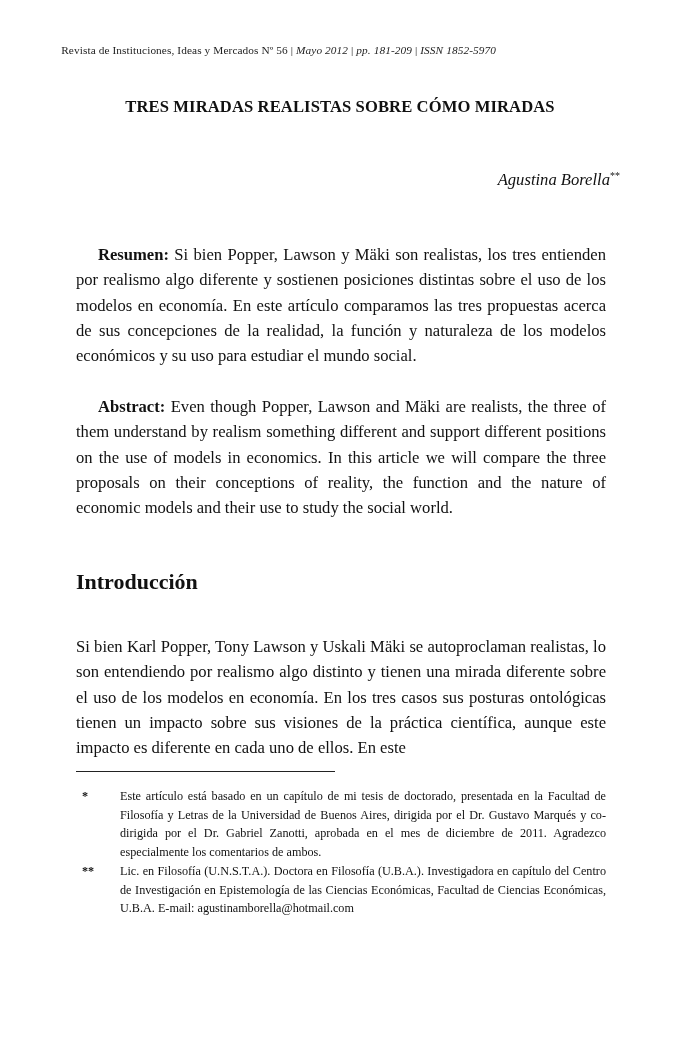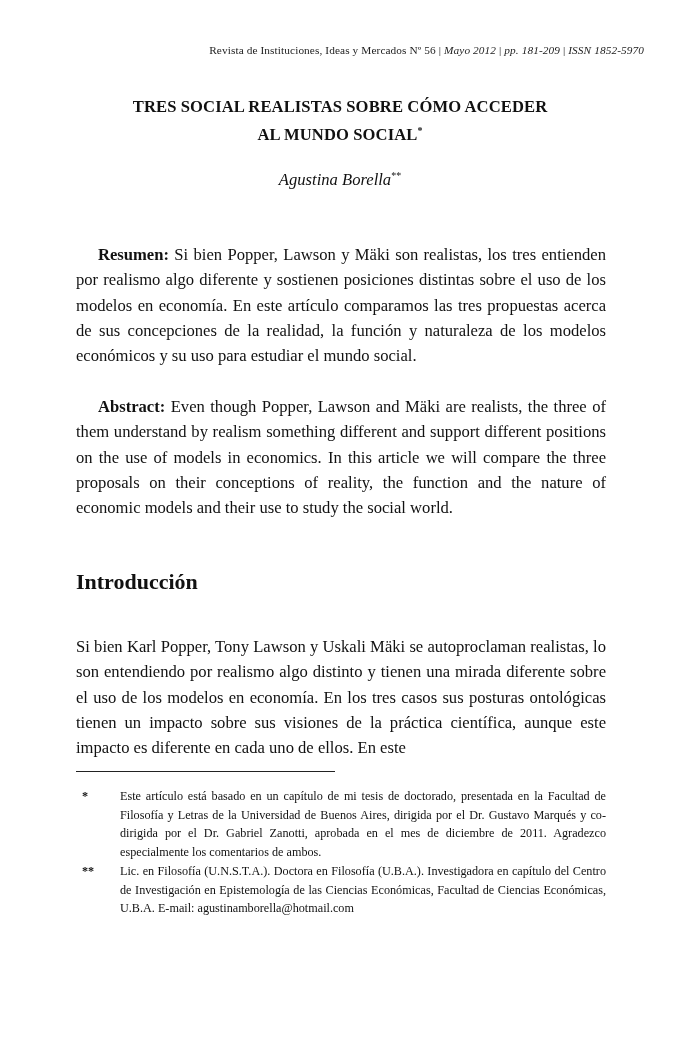--- a/index.html
+++ b/index.html
@@ -1,31 +1,31 @@
 <!DOCTYPE html>
 <html><head>
   <meta charset="utf-8">
   <style>
     html, body { margin: 0; padding: 0; background: #ffffff; }
     body {
       width: 680px; height: 1058px; position: relative; overflow: hidden;
       font-family: "Liberation Serif", "DejaVu Serif", serif; color: #111;
     }
     .running-head {
-      position: absolute; top: 44px; left: 0; width: 644px; text-align: right;
+      position: absolute; top: 44px; left: 0; width: 496px; text-align: right;
       font-size: 11.3px; letter-spacing: 0.1px; color: #222;
     }
     .running-head .it { font-style: italic; }
     .title {
       position: absolute; top: 95px; left: 60px; width: 560px; text-align: center;
       font-weight: bold; font-size: 16.6px; line-height: 24px; letter-spacing: 0.1px;
     }
     .title sup { font-size: 10px; vertical-align: 6px; }
     .author {
-      position: absolute; top: 170px; left: 60px; width: 560px; text-align: center;
+      position: absolute; top: 170px; left: 60px; width: 560px; text-align: right;
       font-style: italic; font-size: 16.6px;
     }
     .author sup { font-size: 10px; vertical-align: 6px; font-style: normal; }
     .block {
       position: absolute; left: 76px; width: 530px;
       font-size: 16.6px; line-height: 25.3px; text-align: justify;
     }
     .block .lbl { font-weight: bold; margin-left: 22px; }
     .resumen { top: 242px; }
     .abstract { top: 394px; }
@@ -45,22 +45,21 @@
     .fn2 { top: 862px; }
   </style>
 </head>
 <body>
 
 <div class="running-head">
   <span>Revista de Instituciones, Ideas y Mercados Nº 56</span><span> | </span><span class="it">Mayo 2012</span><span> | </span><span class="it">pp. 181-209</span><span> | </span><span class="it">ISSN 1852-5970</span>
 </div>
 
 <div class="title">
-  <div>TRES SOCIAL REALISTAS SOBRE CÓMO ACCEDER</div>
-  <div><span>AL MUNDO SOCIAL</span><sup>*</sup></div>
+  <div>TRES MIRADAS REALISTAS SOBRE CÓMO MIRADAS</div>
 </div>
 
 <div class="author">
   <span>Agustina Borella</span><sup>**</sup>
 </div>
 
 <div class="block resumen">
   <span class="lbl">Resumen:</span><span> Si bien Popper, Lawson y Mäki son realistas, los tres entienden por realismo algo diferente y sostienen posiciones distintas sobre el uso de los modelos en economía. En este artículo comparamos las tres propuestas acerca de sus concepciones de la realidad, la función y naturaleza de los modelos económicos y su uso para estudiar el mundo social.</span>
 </div>
 

